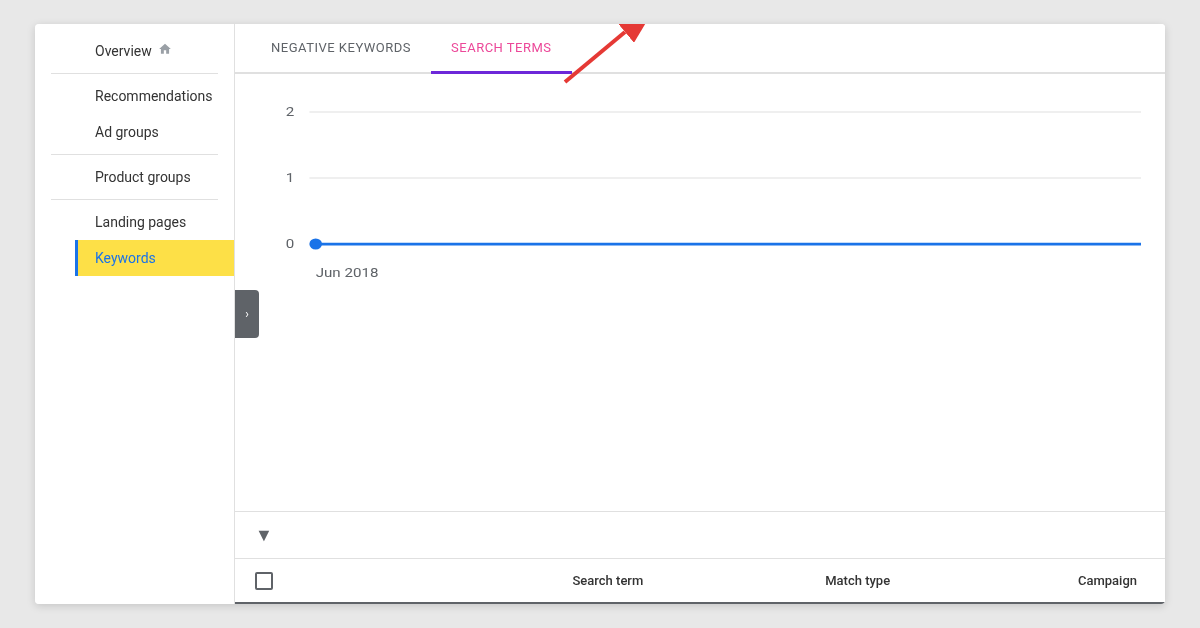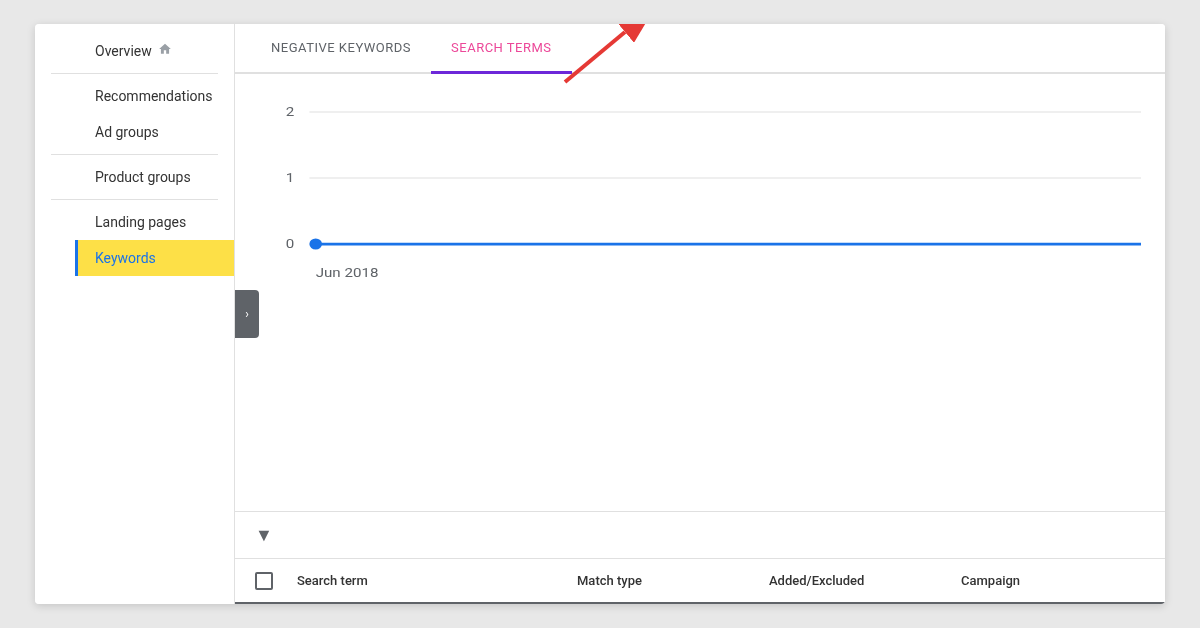--- a/index.html
+++ b/index.html
@@ -267,22 +267,21 @@
       </svg>
     </div>
 
     <div class="filter-bar">
       <span class="filter-icon">▼</span>
       <span class="filter-label"></span>
     </div>
 
     <div class="table-header">
       <div class="table-checkbox"></div>
-      <div id="table-cols" style="display:flex; flex:1;">
+      <div id="table-cols" style="display:flex; flex:1;text-align:right;">
           <div class="table-col">Search term</div>
           <div class="table-col">Match type</div>
-          <div class="table-col">Added/Excluded</div>
           <div class="table-col">Campaign</div>
         </div>
     </div>
 
   </div>
 </div>
 
 </body></html>

